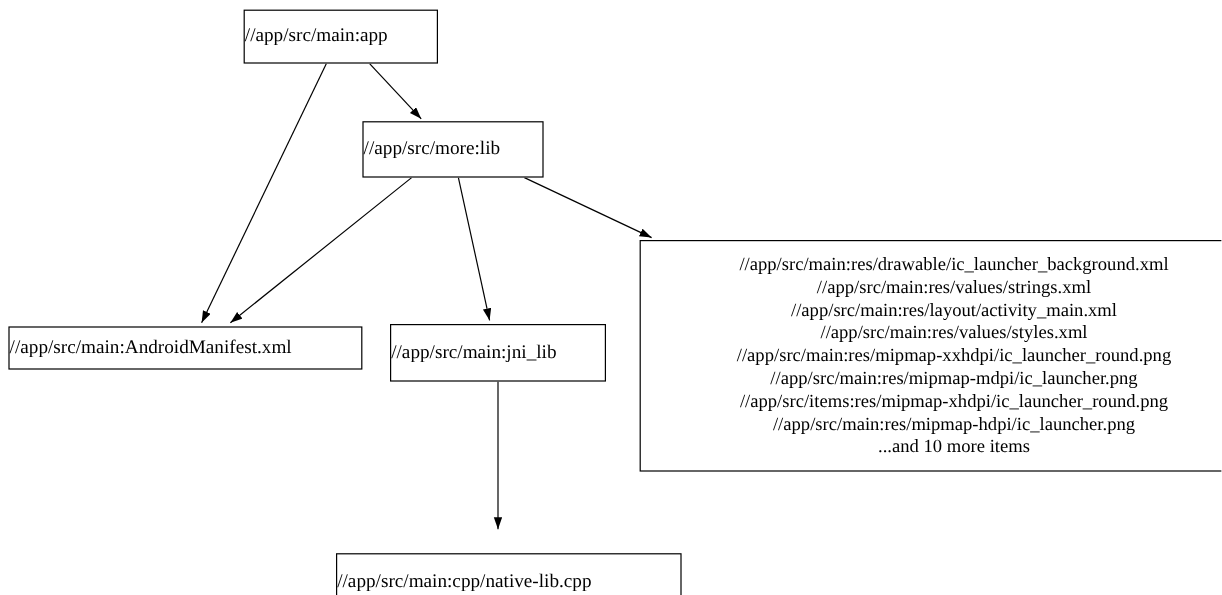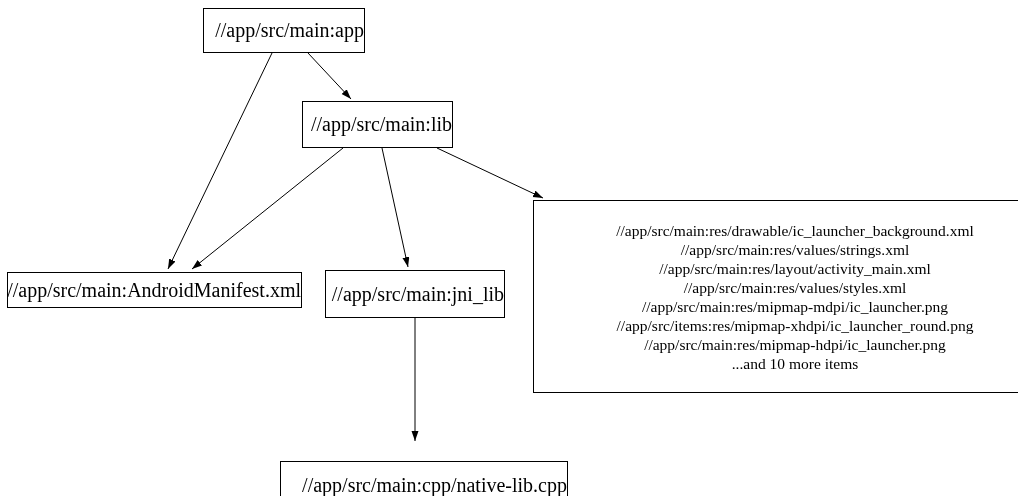--- a/index.html
+++ b/index.html
@@ -22,24 +22,24 @@
     width: 1018px;
     height: 496px;
   }
   .node {
     position: absolute;
     box-sizing: border-box;
     border: 1px solid #000000;
     background: #ffffff;
     display: flex;
     align-items: center;
-    justify-content: flex-end;
+    justify-content: flex-start;
     text-align: center;
     color: #000000;
-    font-size: 20px;
+    font-size: 16px;
     line-height: 1.15;
     white-space: nowrap;
   }
   .node-app      { left: 203px; top: 8px;   width: 162px; height: 45px; }
   .node-lib      { left: 302px; top: 101px; width: 151px; height: 47px; }
   .node-manifest { left: 7px;   top: 272px; width: 295px; height: 36px; }
   .node-jni      { left: 325px; top: 270px; width: 180px; height: 48px; }
   .node-cpp      { left: 280px; top: 443px; width: 288px; height: 49px; margin-top: 18px; }
   .node-resources {
     left: 533px; top: 200px; width: 524px; height: 193px;
@@ -67,36 +67,37 @@
     <line x1="382" y1="148" x2="408" y2="267" stroke="#000000" stroke-width="1" marker-end="url(#arrow)"></line>
     <line x1="437" y1="148" x2="543" y2="198" stroke="#000000" stroke-width="1" marker-end="url(#arrow)"></line>
     <line x1="415" y1="318" x2="415" y2="441" stroke="#000000" stroke-width="1" marker-end="url(#arrow)"></line>
   </svg>
 
   <div class="node node-app">
     <span>//app/src/main:app</span>
   </div>
 
   <div class="node node-lib">
-    <span>//app/src/main:lib</span>
+    <span>//app/src/more:lib</span>
   </div>
 
   <div class="node node-manifest">
     <span>//app/src/main:AndroidManifest.xml</span>
   </div>
 
   <div class="node node-jni">
     <span>//app/src/main:jni_lib</span>
   </div>
 
   <div class="node node-resources">
     <div class="res-line">//app/src/main:res/drawable/ic_launcher_background.xml</div>
     <div class="res-line">//app/src/main:res/values/strings.xml</div>
     <div class="res-line">//app/src/main:res/layout/activity_main.xml</div>
     <div class="res-line">//app/src/main:res/values/styles.xml</div>
+    <div class="res-line">//app/src/main:res/mipmap-xxhdpi/ic_launcher_round.png</div>
     <div class="res-line">//app/src/main:res/mipmap-mdpi/ic_launcher.png</div>
     <div class="res-line">//app/src/items:res/mipmap-xhdpi/ic_launcher_round.png</div>
     <div class="res-line">//app/src/main:res/mipmap-hdpi/ic_launcher.png</div>
     <div class="res-line">...and 10 more items</div>
   </div>
 
   <div class="node node-cpp">
     <span>//app/src/main:cpp/native-lib.cpp</span>
   </div>
 

